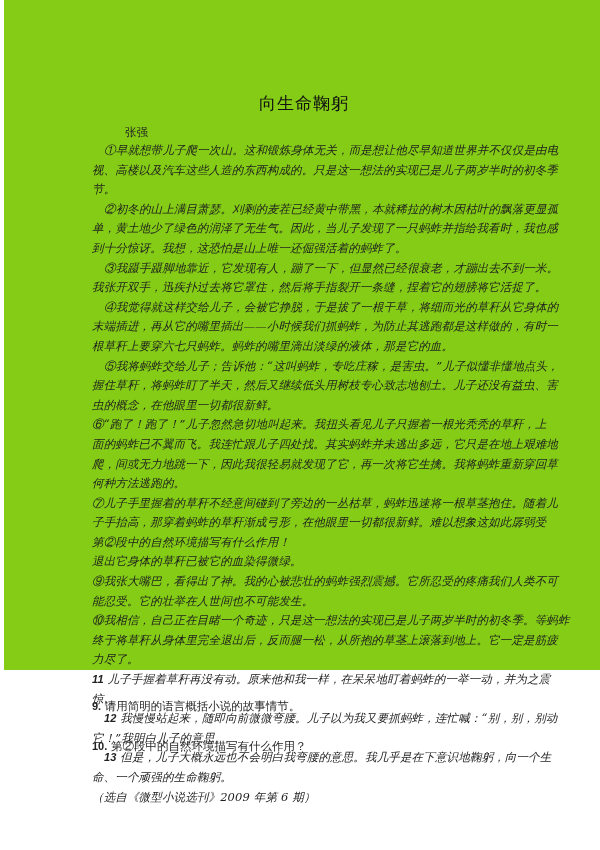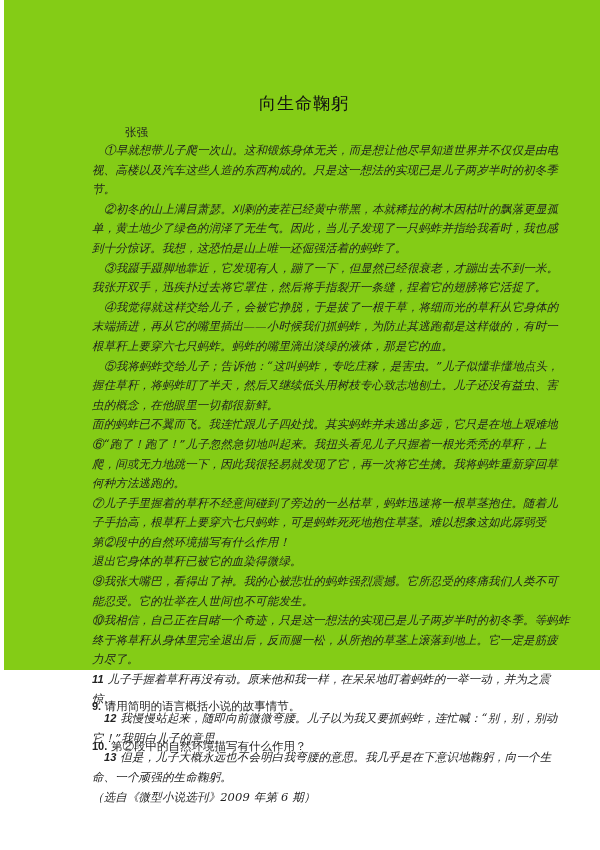--- a/index.html
+++ b/index.html
@@ -88,26 +88,26 @@
     <div class="line"><span>单，黄土地少了绿色的润泽了无生气。因此，当儿子发现了一只蚂蚱并指给我看时，我也感</span></div>
     <div class="line"><span>到十分惊讶。我想，这恐怕是山上唯一还倔强活着的蚂蚱了。</span></div>
     <div class="line indent"><span>③我蹑手蹑脚地靠近，它发现有人，蹦了一下，但显然已经很衰老，才蹦出去不到一米。</span></div>
     <div class="line"><span>我张开双手，迅疾扑过去将它罩住，然后将手指裂开一条缝，捏着它的翅膀将它活捉了。</span></div>
     <div class="line indent"><span>④我觉得就这样交给儿子，会被它挣脱，于是拔了一根干草，将细而光的草秆从它身体的</span></div>
     <div class="line"><span>末端插进，再从它的嘴里插出——小时候我们抓蚂蚱，为防止其逃跑都是这样做的，有时一</span></div>
     <div class="line"><span>根草秆上要穿六七只蚂蚱。蚂蚱的嘴里滴出淡绿的液体，那是它的血。</span></div>
     <div class="line indent"><span>⑤我将蚂蚱交给儿子；告诉他：“这叫蚂蚱，专吃庄稼，是害虫。”儿子似懂非懂地点头，</span></div>
     <div class="line"><span>握住草秆，将蚂蚱盯了半天，然后又继续低头用树枝专心致志地刨土。儿子还没有益虫、害</span></div>
     <div class="line"><span>虫的概念，在他眼里一切都很新鲜。</span></div>
+    <div class="line"><span>⑥“跑了！跑了！”儿子忽然急切地叫起来。我扭头看见儿子只握着一根光秃秃的草秆，上</span></div>
     <div class="line"><span>面的蚂蚱已不翼而飞。我连忙跟儿子四处找。其实蚂蚱并未逃出多远，它只是在地上艰难地</span></div>
-    <div class="line"><span>⑥“跑了！跑了！”儿子忽然急切地叫起来。我扭头看见儿子只握着一根光秃秃的草秆，上</span></div>
     <div class="line"><span>爬，间或无力地跳一下，因此我很轻易就发现了它，再一次将它生擒。我将蚂蚱重新穿回草</span></div>
     <div class="line"><span>何种方法逃跑的。</span></div>
     <div class="line"><span>⑦儿子手里握着的草秆不经意间碰到了旁边的一丛枯草，蚂蚱迅速将一根草茎抱住。随着儿</span></div>
-    <div class="line"><span>子手抬高，根草秆上要穿六七只蚂蚱，可是蚂蚱死死地抱住草茎。难以想象这如此孱弱受</span></div>
+    <div class="line"><span>子手抬高，那穿着蚂蚱的草秆渐成弓形，在他眼里一切都很新鲜。难以想象这如此孱弱受</span></div>
     <div class="line"><span>第②段中的自然环境描写有什么作用！</span></div>
     <div class="line"><span>退出它身体的草秆已被它的血染得微绿。</span></div>
     <div class="line"><span>⑨我张大嘴巴，看得出了神。我的心被悲壮的蚂蚱强烈震撼。它所忍受的疼痛我们人类不可</span></div>
     <div class="line"><span>能忍受。它的壮举在人世间也不可能发生。</span></div>
     <div class="line"><span>⑩我相信，自己正在目睹一个奇迹，只是这一想法的实现已是儿子两岁半时的初冬季。等蚂蚱</span></div>
     <div class="line"><span>终于将草秆从身体里完全退出后，反而腿一松，从所抱的草茎上滚落到地上。它一定是筋疲</span></div>
     <div class="line"><span>力尽了。</span></div>
     <div class="line"><span class="num">11</span><span> 儿子手握着草秆再没有动。原来他和我一样，在呆呆地盯着蚂蚱的一举一动，并为之震</span></div>
     <div class="line"><span>惊。</span></div>
     <div class="line indent"><span class="num">12</span><span> 我慢慢站起来，随即向前微微弯腰。儿子以为我又要抓蚂蚱，连忙喊：“别，别，别动</span></div>

